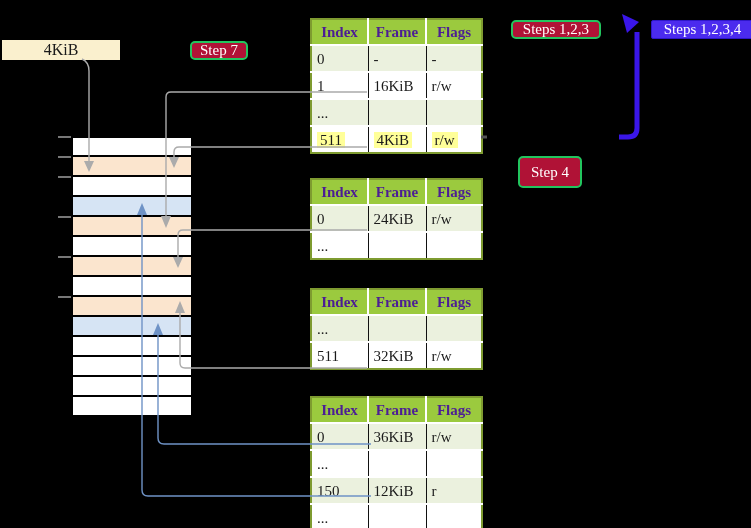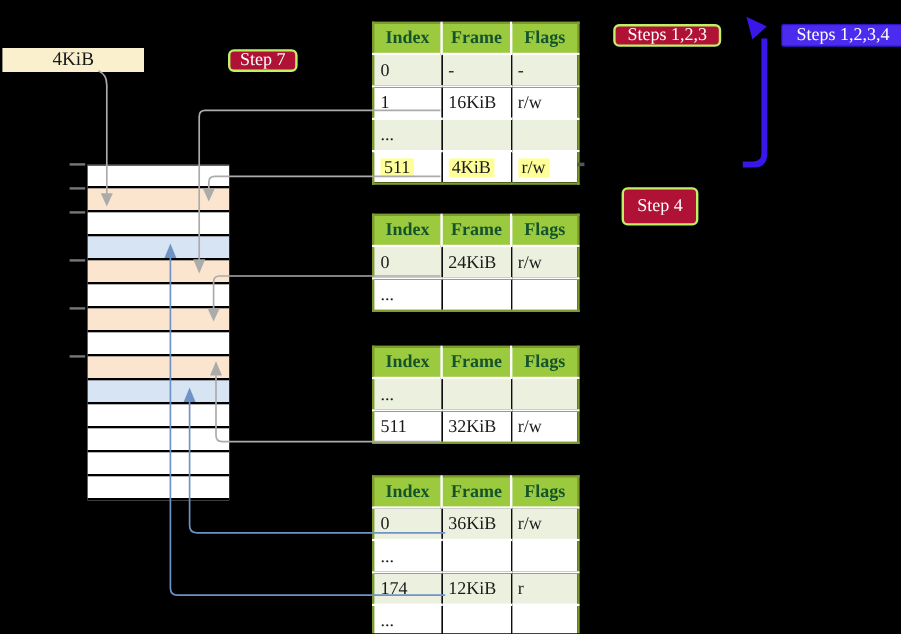--- a/index.html
+++ b/index.html
@@ -14,21 +14,21 @@
     left:2px;top:40px;width:118px;height:20px;background:#FAF0CE;
     color:#1a1a1a;font-size:16px;line-height:20px;text-align:center;
   }
 
   
   .badge{
     color:#fff;font-size:15px;text-align:center;
     display:flex;align-items:center;justify-content:center;
     box-sizing:border-box;white-space:nowrap;
   }
-  .badge.red{background:#B01236;border:2px solid #bef264;border-radius:5px;}
+  .badge.red{background:#B01236;border:2px solid #22c55e;border-radius:5px;}
   .badge.blue{background:#4B2BEE;border:1px solid #2E16C8;border-radius:2px;}
   .badge-step0{left:190px;top:41px;width:58px;height:19px;}
   .badge-steps123{left:511px;top:20px;width:90px;height:19px;}
   .badge-step4{left:518px;top:156px;width:64px;height:32px;}
   .badge-steps1234{left:651px;top:20px;width:103px;height:19px;}
 
   
   .memory{
     left:72px;top:137px;width:120px;height:280px;
     border-left:1px solid #000;border-right:1px solid #000;box-sizing:border-box;
@@ -39,21 +39,21 @@
   .mem-row[data-color="orange"]{background:#FBE5CE;}
   .mem-row[data-color="blue"]{background:#D6E4F4;}
 
   
   table.pt{
     border-collapse:collapse;table-layout:fixed;
     border:2px solid #7E9B30;font-size:15px;color:#1a1a1a;
   }
   table.pt col.c1{width:57px;} table.pt col.c2{width:58px;} table.pt col.c3{width:56px;}
   table.pt th{
-    background:#9BCA3E;color:#14532d;font-weight:bold;font-size:15px;
+    background:#9BCA3E;color:#4c1d95;font-weight:bold;font-size:15px;
     height:24px;text-align:center;padding:0 4px;
     border-right:2px solid #fff;border-bottom:1px solid #7E9B30;
   }
   table.pt th:last-child{border-right:none;}
   table.pt td{
     height:25px;line-height:20px;padding:0 5px;vertical-align:middle;
     border-top:2px solid #fff;background:#fff;overflow:hidden;
   }
   table.pt td + td{border-left:1px solid #111;}
   table.pt tr:nth-child(even) td{background:#EBF1DE;}
@@ -196,21 +196,21 @@
       <td>0</td>
       <td>36KiB</td>
       <td>r/w</td>
     </tr>
     <tr>
       <td>...</td>
       <td></td>
       <td></td>
     </tr>
     <tr>
-      <td>174</td>
+      <td>150</td>
       <td>12KiB</td>
       <td>r</td>
     </tr>
     <tr>
       <td>...</td>
       <td></td>
       <td></td>
     </tr>
   </tbody>
     </table>

